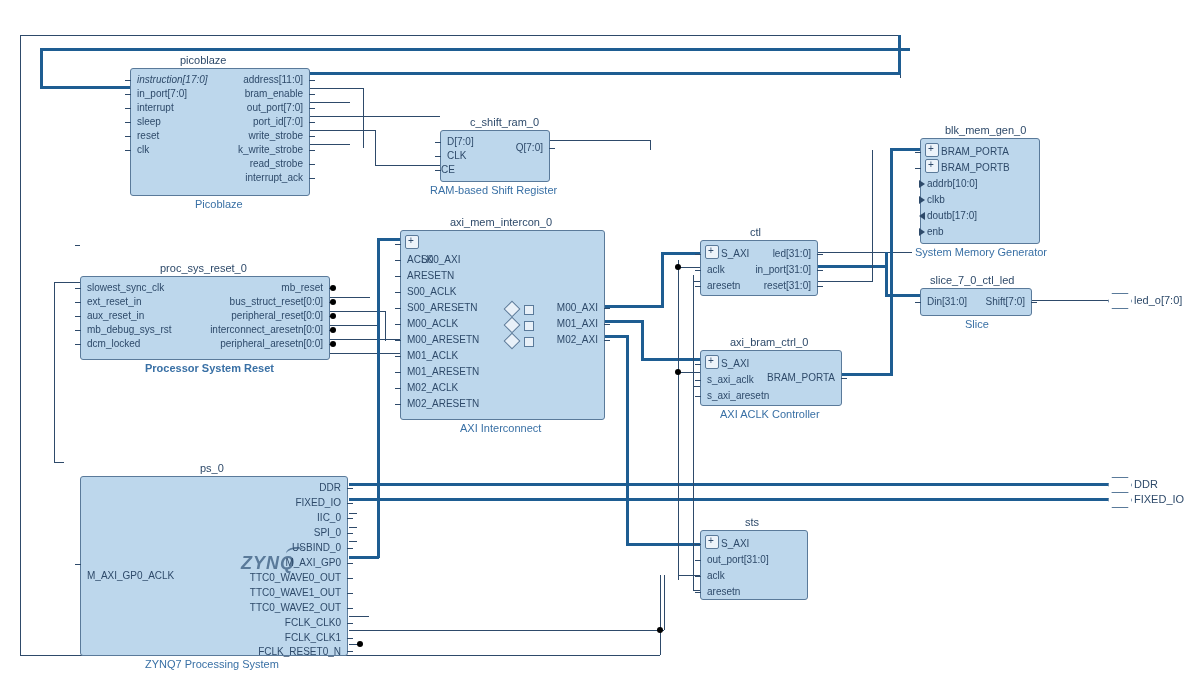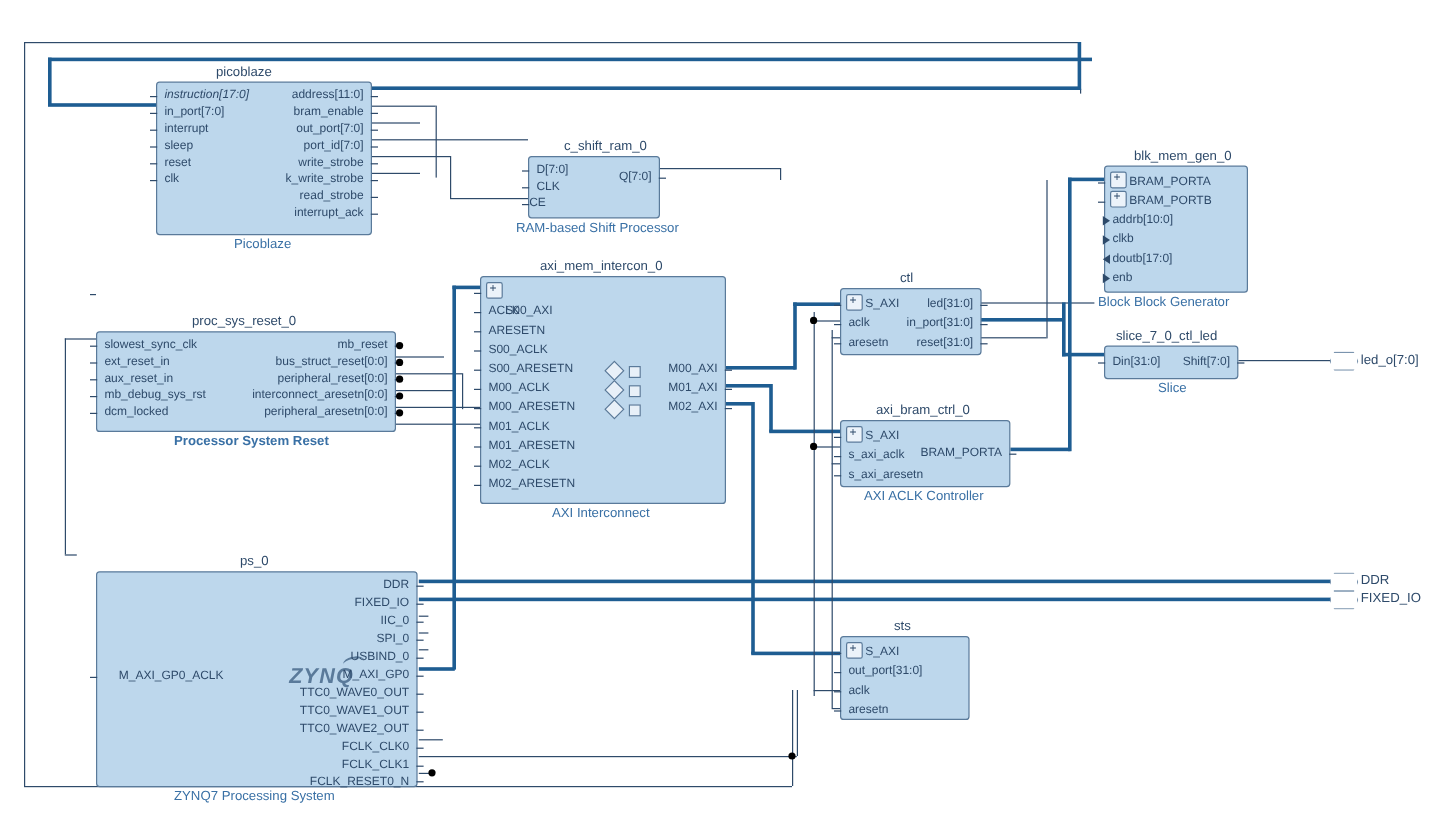--- a/index.html
+++ b/index.html
@@ -294,21 +294,21 @@
     <div class="dot" style="left:252px; top:11px;"></div>
     <div class="dot" style="left:252px; top:25px;"></div>
     <div class="dot" style="left:252px; top:39px;"></div>
     <div class="dot" style="left:252px; top:53px;"></div>
     <div class="dot" style="left:252px; top:67px;"></div>
   </div>
   <div class="block-title-bottom" style="left:145px; top:362px;font-weight:bold;">Processor System Reset</div>
 
   <div class="block-title-top" style="left:200px; top:462px;">ps_0</div>
   <div class="block" style="left:80px; top:476px; width:268px; height:180px;">
-    <div class="port-row left" style="left:6px; top:80px;margin-left:12px;">M_AXI_GP0_ACLK</div>
+    <div class="port-row left" style="left:6px; top:92px;">M_AXI_GP0_ACLK</div>
     <div class="port-tick" style="left:-6px; top:87px;"></div>
 
     <div class="zynq-logo" style="left:160px; top:76px;">ZYNQ</div>
     <div class="zynq-bird" style="left:205px; top:70px;"></div>
 
     <div class="port-row right" style="right:6px; top:4px;">DDR</div>
     <div class="port-row right" style="right:6px; top:19px;">FIXED_IO</div>
     <div class="port-row right" style="right:6px; top:34px;">IIC_0</div>
     <div class="port-row right" style="right:6px; top:49px;">SPI_0</div>
     <div class="port-row right" style="right:6px; top:64px;">USBIND_0</div>
@@ -339,21 +339,21 @@
   <div class="block" style="left:440px; top:130px; width:110px; height:52px;">
     <div class="port-row left" style="left:6px; top:4px;">D[7:0]</div>
     <div class="port-row left" style="left:6px; top:18px;">CLK</div>
     <div class="port-row left" style="left:0; top:32px;">CE</div>
     <div class="port-row right" style="right:6px; top:10px;">Q[7:0]</div>
     <div class="port-tick" style="left:-6px; top:11px;"></div>
     <div class="port-tick" style="left:-6px; top:25px;"></div>
     <div class="port-tick" style="left:-6px; top:39px;"></div>
     <div class="port-tick" style="right:-6px; top:17px;"></div>
   </div>
-  <div class="block-title-bottom" style="left:430px; top:184px;">RAM-based Shift Processor</div>
+  <div class="block-title-bottom" style="left:430px; top:184px;">RAM-based Shift Register</div>
 
   <div class="block-title-top" style="left:450px; top:216px;text-align:right;">axi_mem_intercon_0</div>
   <div class="block" style="left:400px; top:230px; width:205px; height:190px;">
     <div class="iface-box plus" style="left:4px; top:4px;"></div>
     <div class="port-row left" style="left:20px; top:22px;">S00_AXI</div>
     <div class="port-row left" style="left:6px; top:22px;">ACLK</div>
     <div class="port-row left" style="left:6px; top:38px;">ARESETN</div>
     <div class="port-row left" style="left:6px; top:54px;">S00_ACLK</div>
     <div class="port-row left" style="left:6px; top:70px;">S00_ARESETN</div>
     <div class="port-row left" style="left:6px; top:86px;">M00_ACLK</div>
@@ -445,21 +445,21 @@
     <div class="tri tri-right" style="left:-2px; top:45px;"></div>
     <div class="port-row left" style="left:6px; top:54px;">clkb</div>
     <div class="tri tri-right" style="left:-2px; top:61px;"></div>
     <div class="port-row left" style="left:6px; top:70px;">doutb[17:0]</div>
     <div class="tri tri-right" style="left:-2px; top:77px; transform:scaleX(-1);"></div>
     <div class="port-row left" style="left:6px; top:86px;">enb</div>
     <div class="tri tri-right" style="left:-2px; top:93px;"></div>
     <div class="port-tick" style="left:-6px; top:13px;"></div>
     <div class="port-tick" style="left:-6px; top:29px;"></div>
   </div>
-  <div class="block-title-bottom" style="left:915px; top:246px;">Block Block Generator</div>
+  <div class="block-title-bottom" style="left:915px; top:246px;">System Memory Generator</div>
 
   <div class="block-title-top" style="left:930px; top:274px;">slice_7_0_ctl_led</div>
   <div class="block" style="left:920px; top:288px; width:112px; height:28px;">
     <div class="port-row left" style="left:6px; top:6px;">Din[31:0]</div>
     <div class="port-row right" style="right:6px; top:6px;">Shift[7:0]</div>
     <div class="port-tick" style="left:-6px; top:13px;"></div>
     <div class="port-tick" style="right:-6px; top:13px;"></div>
   </div>
   <div class="block-title-bottom" style="left:965px; top:318px;">Slice</div>
 

